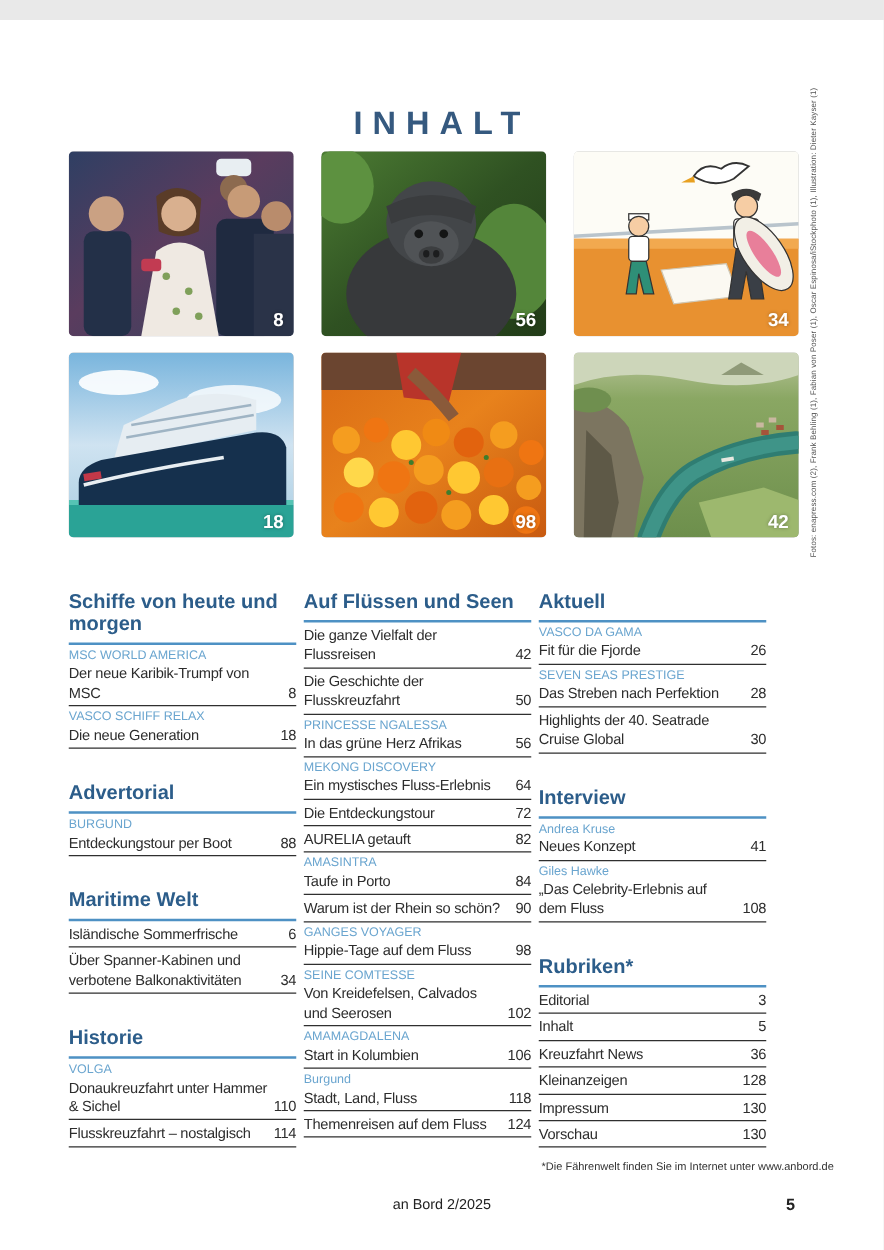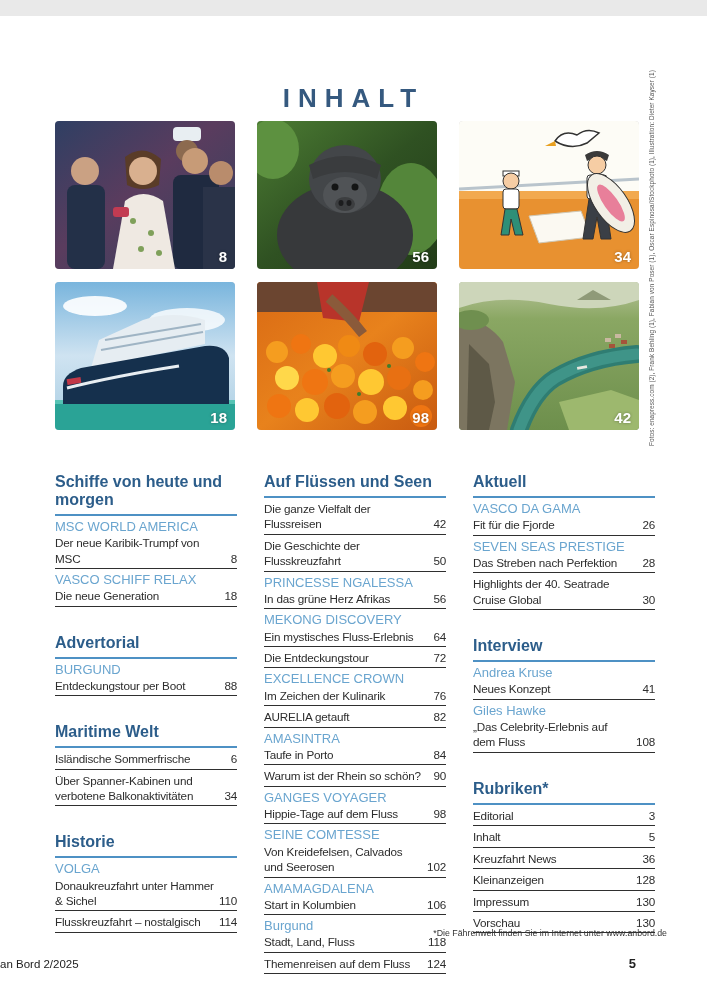--- a/index.html
+++ b/index.html
@@ -12,35 +12,35 @@
   .photo-grid{position:absolute;left:55px;top:105px;display:grid;
         grid-template-columns:repeat(3,180px);column-gap:22px;row-gap:13px;}
   .photo{position:relative;width:180px;height:148px;border-radius:4px;overflow:hidden;background:#ccc;}
   .photo svg{display:block;width:100%;height:100%;}
   .pnum-overlay{position:absolute;right:8px;bottom:4px;color:#fff;font-weight:bold;font-size:15px;
         text-shadow:0 0 3px rgba(0,0,0,.35);}
 
   .credit{position:absolute;left:648px;top:430px;transform:rotate(-90deg);transform-origin:0 0;
         width:325px;font-size:6.4px;color:#555;white-space:nowrap;letter-spacing:.1px;}
 
-  .toc{position:absolute;left:55px;top:457px;display:flex;column-gap:27px;}
+  .toc{position:absolute;left:55px;top:457px;display:flex;column-gap:6px;}
   .toc-col{width:182px;flex:none;}
   .toc-section + .toc-section{margin-top:27px;}
   .sec-title{font-size:16px;font-weight:bold;color:#2c5d8a;line-height:1.12;margin:0;
         padding-bottom:5px;border-bottom:2px solid #4e91c4;}
   .entry{border-bottom:1px solid #2f2f2f;padding:3px 0 2px;}
-  .kicker{color:#6aa5cf;font-size:13px;line-height:1.25;}
+  .kicker{color:#6aa5cf;font-size:10px;line-height:1.25;}
   .erow{display:flex;align-items:flex-end;gap:5px;font-size:11.7px;line-height:1.32;letter-spacing:-0.2px;}
   .etitle{flex:1;}
   .epage{white-space:nowrap;}
 
   .footer-block{position:absolute;left:395px;top:879px;width:272px;font-size:10.2px;
         line-height:1.5;color:#1f1f1f;}
   .footnote{position:absolute;left:395px;top:912px;width:272px;font-size:8.8px;color:#333;text-align:right;}
-  .issue-line{position:absolute;left:0;top:942px;width:100%;font-size:11.5px;color:#222;}
+  .issue-line{position:absolute;left:0;top:942px;width:100%;text-align:center;font-size:11.5px;color:#222;}
   .page-num{position:absolute;left:612px;top:940px;width:24px;text-align:right;
         font-size:13px;font-weight:bold;color:#222;}
 </style>
 </head>
 <body>
 
 <div class="page">
 
   <h1 class="main-title">INHALT</h1>
 
@@ -310,27 +310,20 @@
               <span class="epage">64</span>
             </div>
           </div>
           <div class="entry">
             <div class="erow">
               <span class="etitle">Die Entdeckungstour</span>
               <span class="epage">72</span>
             </div>
           </div>
           <div class="entry">
-            <div class="kicker">EXCELLENCE CROWN</div>
-            <div class="erow">
-              <span class="etitle">Im Zeichen der Kulinarik</span>
-              <span class="epage">76</span>
-            </div>
-          </div>
-          <div class="entry">
             <div class="erow">
               <span class="etitle">AURELIA getauft</span>
               <span class="epage">82</span>
             </div>
           </div>
           <div class="entry">
             <div class="kicker">AMASINTRA</div>
             <div class="erow">
               <span class="etitle">Taufe in Porto</span>
               <span class="epage">84</span>

